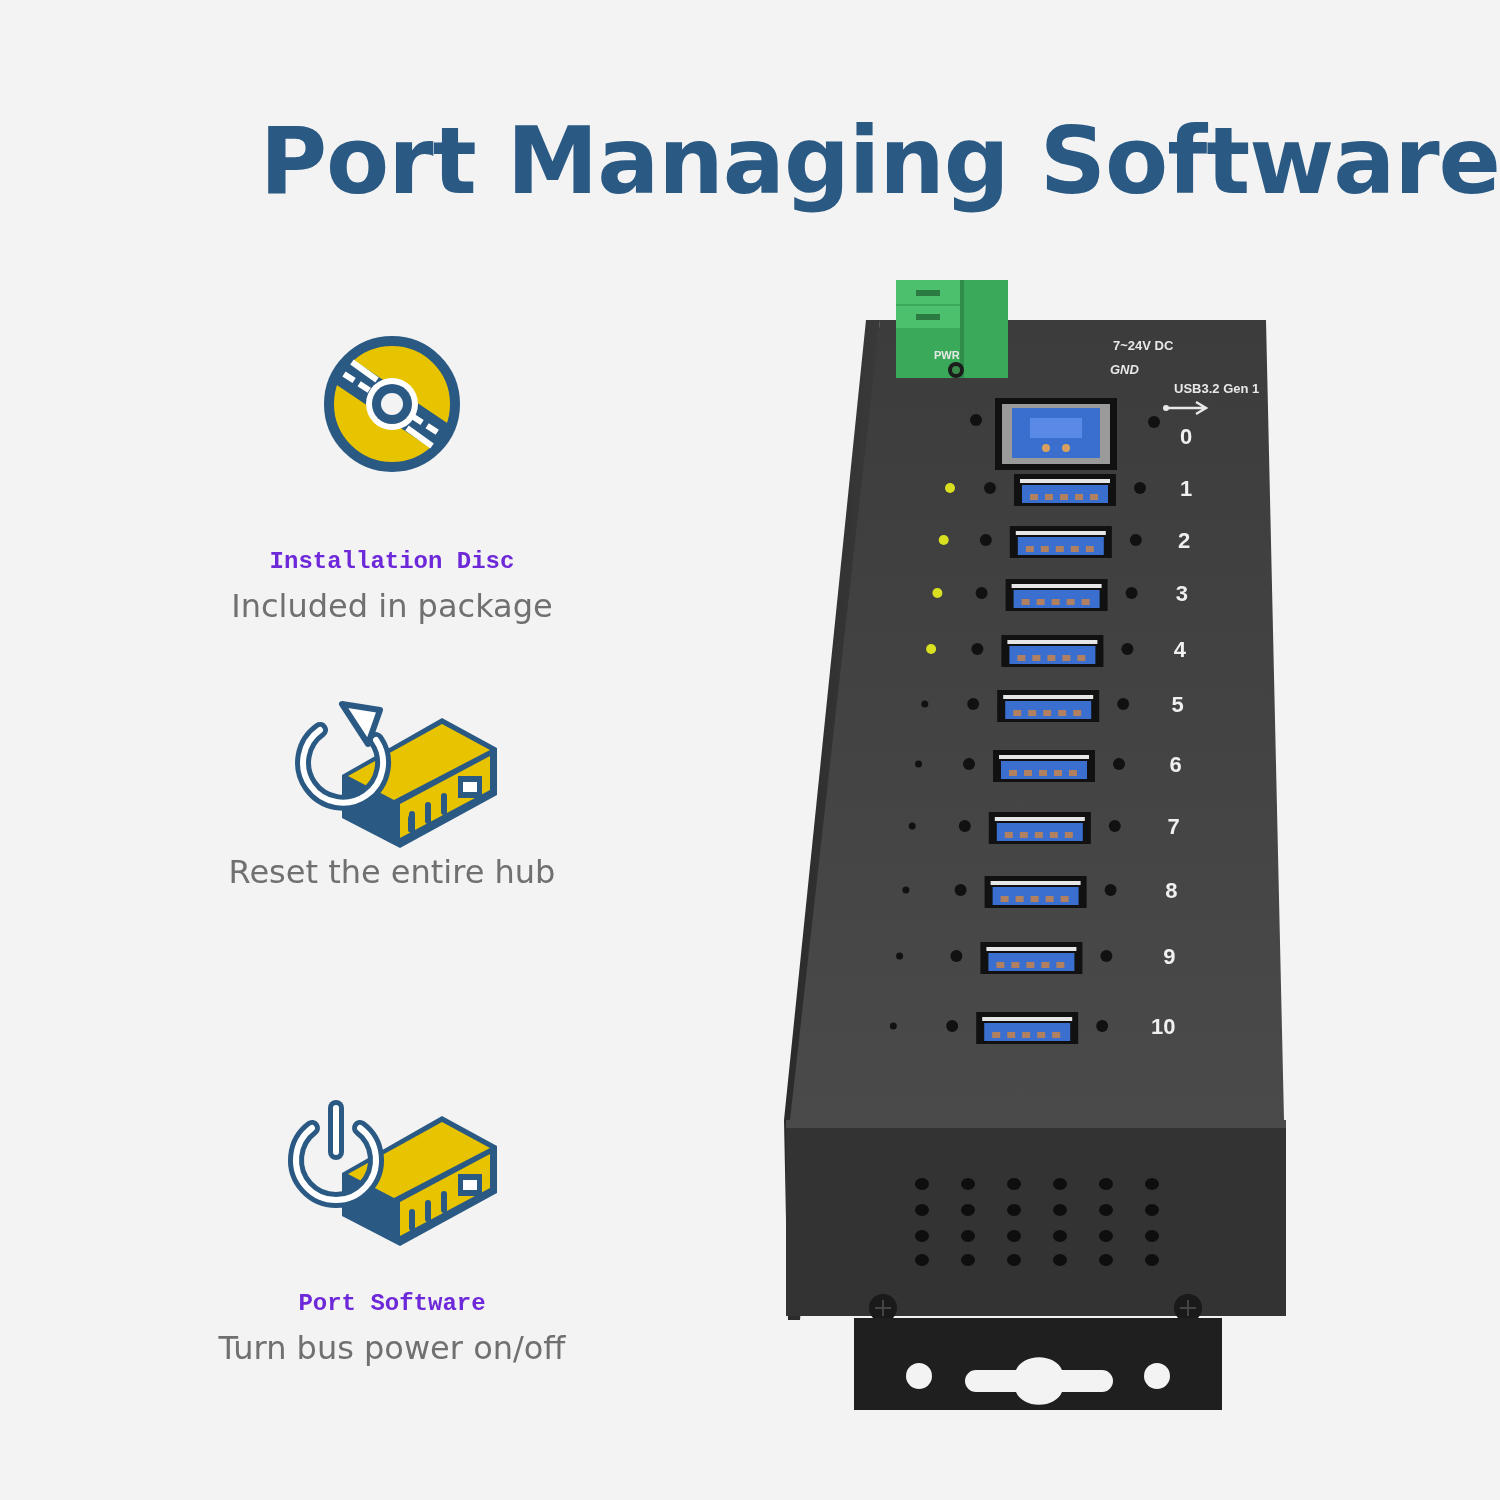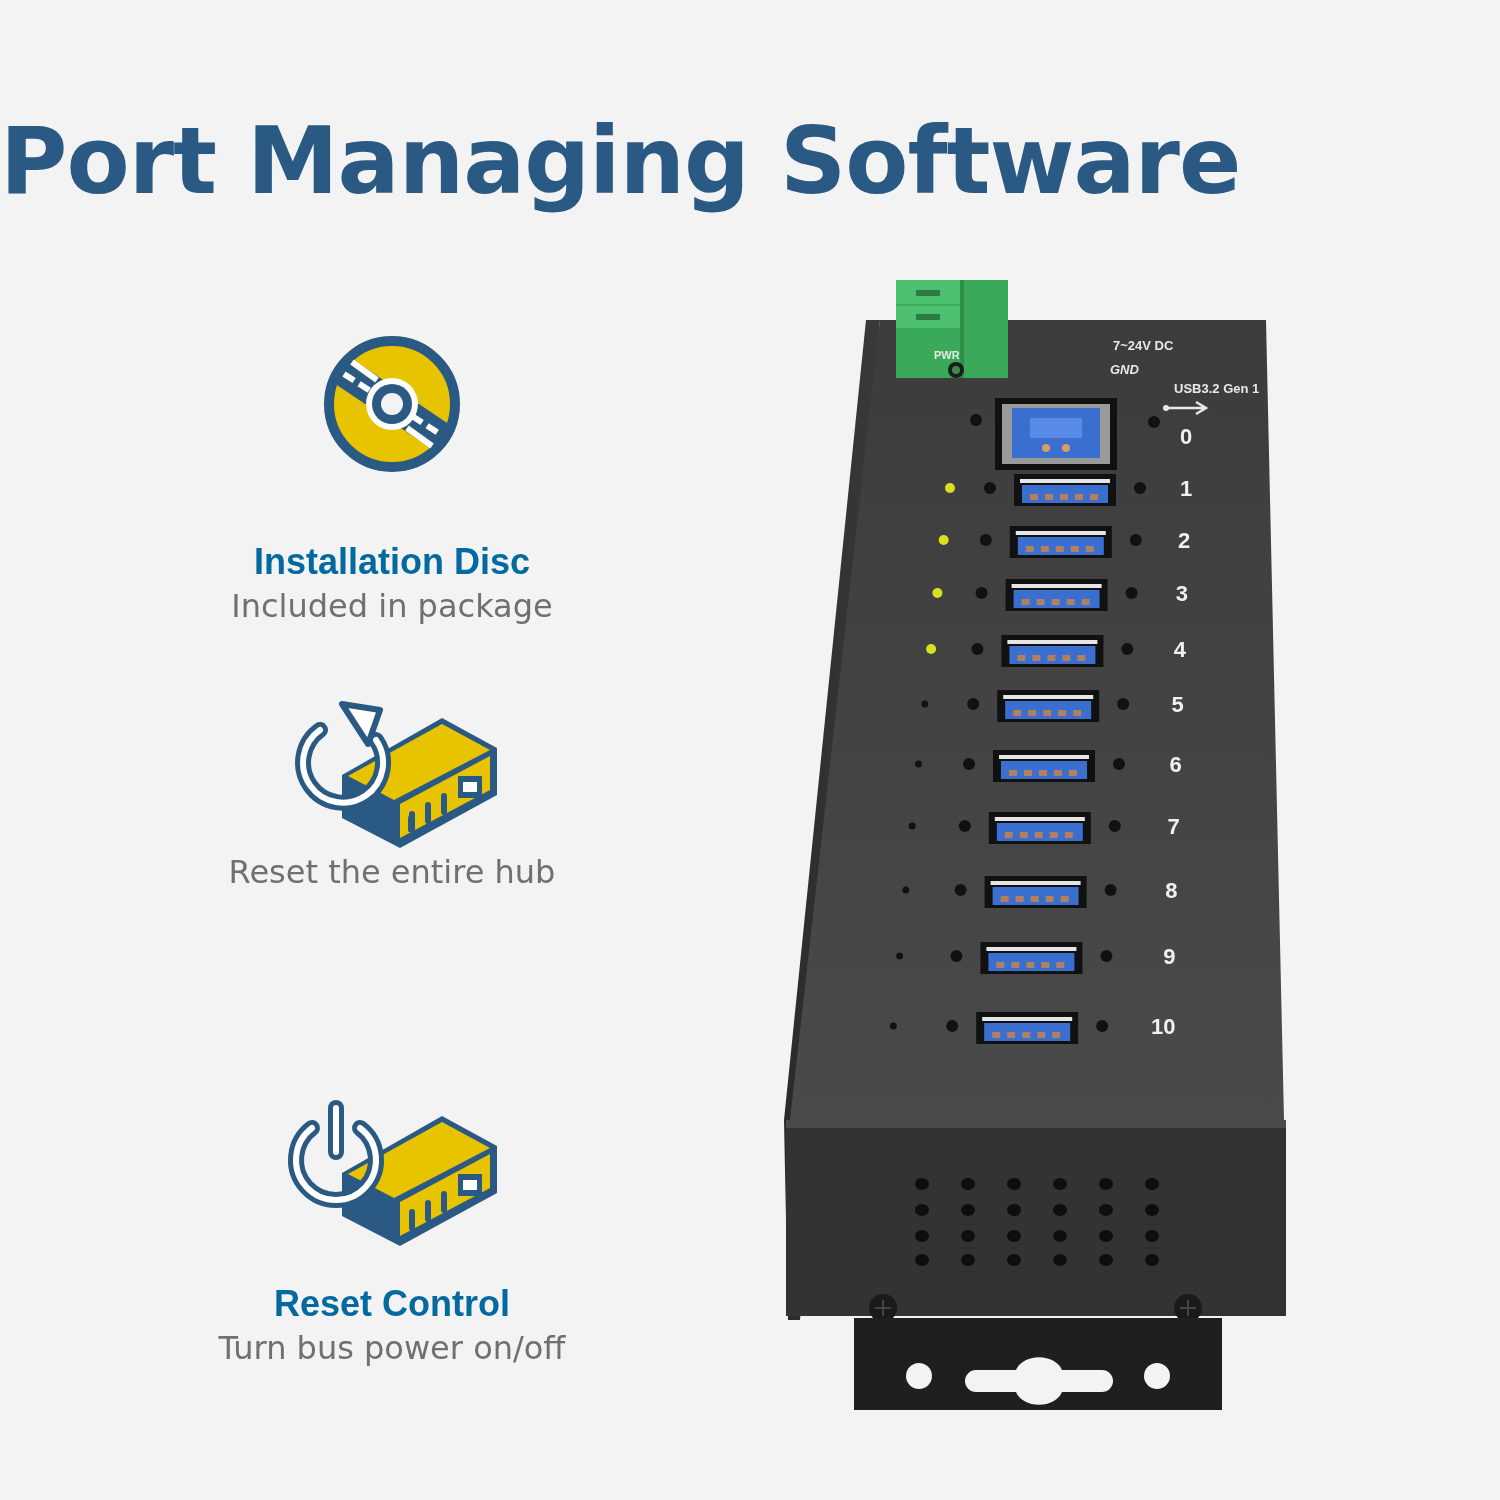--- a/index.html
+++ b/index.html
@@ -1,29 +1,29 @@
 <!DOCTYPE html>
 <html><head>
 <meta charset="utf-8">
 <style>
   * { box-sizing: border-box; margin: 0; padding: 0; }
   html, body { width: 1500px; height: 1500px; background: #f3f3f3; overflow: hidden; }
   body { position: relative; font-family: "Liberation Sans", "DejaVu Sans", sans-serif; }
 
   .title {
-    position: absolute; left: 0; top: 108px; width: 1500px; text-align: left;
+    position: absolute; left: 0; top: 108px; width: 1500px; text-align: right;
     font-family: "DejaVu Sans", "Liberation Sans", sans-serif;
     font-weight: bold; font-size: 92px; letter-spacing: -1px; color: #2a5a84;
   }
 
   .feature { position: absolute; width: 420px; text-align: center; }
   .feature .icon { display: block; margin: 0 auto; }
   .feature .ftitle {
-    font-family: Liberation Sans, sans-serif;
-    font-weight: bold; font-size: 36px; color: #0369a1; line-height: 44px;
+    font-family: Liberation Mono, monospace;
+    font-weight: bold; font-size: 24px; color: #6d28d9; line-height: 44px;
   }
   .feature .fsub {
     font-family: "DejaVu Sans", "Liberation Sans", sans-serif;
     font-size: 32px; color: #707070; line-height: 44px;
   }
   #feat-disc { left: 182px; top: 334px; }
   #feat-disc .ftitle { margin-top: 66px; }
   #feat-reset { left: 182px; top: 700px; }
   #feat-reset .ftitle { margin-top: 34px; }
   #feat-port { left: 182px; top: 1098px; }
@@ -89,21 +89,21 @@
     <line x1="146" y1="105" x2="146" y2="121" stroke="#2a5a84" stroke-width="6" stroke-linecap="round"></line>
     <line x1="162" y1="96" x2="162" y2="112" stroke="#2a5a84" stroke-width="6" stroke-linecap="round"></line>
     <rect x="176" y="76" width="24" height="22" fill="#2a5a84"></rect>
     <rect x="181" y="82" width="14" height="10" fill="#fff"></rect>
 
     <path d="M30 30 A40 40 0 1 0 78 30" fill="none" stroke="#2a5a84" stroke-width="16" stroke-linecap="round"></path>
     <path d="M30 30 A40 40 0 1 0 78 30" fill="none" stroke="#fff" stroke-width="6" stroke-linecap="round"></path>
     <line x1="54" y1="10" x2="54" y2="54" stroke="#2a5a84" stroke-width="16" stroke-linecap="round"></line>
     <line x1="54" y1="10" x2="54" y2="54" stroke="#fff" stroke-width="6" stroke-linecap="round"></line>
   </svg>
-  <div class="ftitle">Reset Control</div>
+  <div class="ftitle">Port Software</div>
   <div class="fsub">Turn bus power on/off</div>
 </div>
 
 <div class="hub">
   <svg width="520" height="1140" viewBox="0 0 520 1140">
     <defs>
       <linearGradient id="topface" x1="0" y1="0" x2="0" y2="1">
         <stop offset="0" stop-color="#3c3c3c"></stop>
         <stop offset="1" stop-color="#4a4a4a"></stop>
       </linearGradient>

